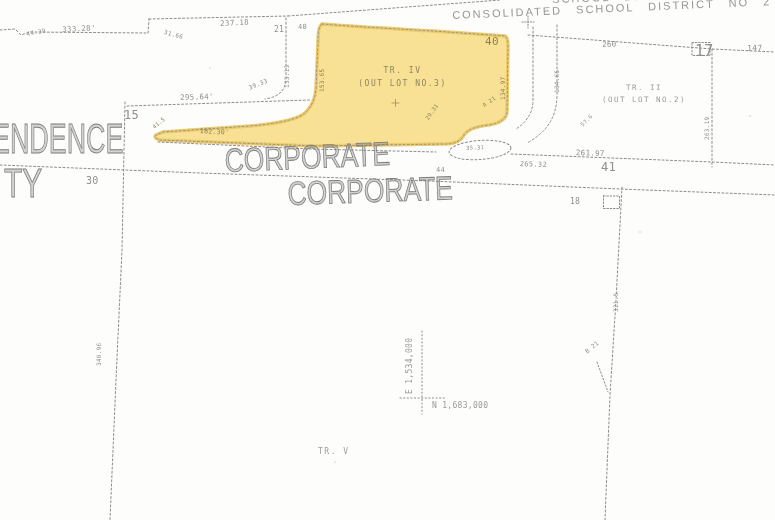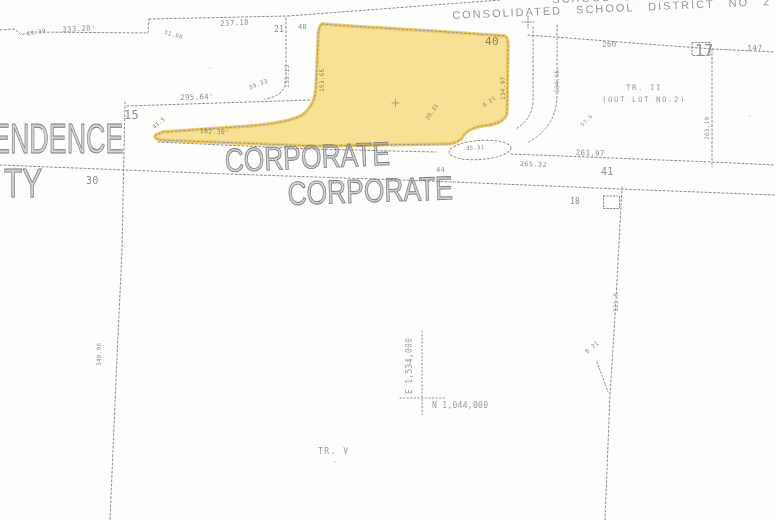--- a/index.html
+++ b/index.html
@@ -86,43 +86,47 @@
   </svg>
 
   <div class="big" style="left:-8px;top:118px;font-size:42px;transform:scale(.64,1) ">ENDENCE</div>
   <div class="big" style="left:4px;top:163px;font-size:40px;transform:scale(.75,1)">TY</div>
   <div class="big" style="left:224px;top:144px;font-size:33px;transform:rotate(-2.5deg) scale(.8,1)">CORPORATE</div>
   <div class="big" style="left:287px;top:177px;font-size:33px;transform:rotate(-2deg) scale(.8,1)">CORPORATE</div>
 
   <div class="district" style="left:552px;top:-6px;transform:rotate(-2deg)">SCHOOL DISTRICT</div>
   <div class="district" style="left:452px;top:10px;transform:rotate(-2.5deg)">CONSOLIDATED SCHOOL DISTRICT NO 2</div>
 
+  <div class="tract" style="left:330px;top:64px;width:145px;font-size:8px;color:#8f8560">
+    <div>TR. IV</div>
+    <div>(OUT LOT NO.3)</div>
+  </div>
   <div class="tract" style="left:584px;top:82px;width:120px;font-size:7.5px;color:#9c9c9c;line-height:12px">
     <div>TR. II</div>
     <div>(OUT LOT NO.2)</div>
   </div>
   <span class="dim" style="left:318px;top:448px;font-size:8px;color:#9c9c9c;letter-spacing:1.5px">TR. V</span>
 
-  <span class="dim" style="left:432px;top:402px;font-size:8px;color:#9a9a9a">N 1,044,000</span>
+  <span class="dim" style="left:432px;top:402px;font-size:8px;color:#9a9a9a">N 1,683,000</span>
   <span class="dim" style="left:406px;top:394px;font-size:8px;color:#9a9a9a;transform:rotate(-90deg)">E 1,534,000</span>
 
   <span class="dim" style="left:26px;top:31px;font-size:6px;transform:rotate(-10deg)">44.39</span>
   <span class="dim" style="left:62px;top:26px;font-size:7.5px;transform:rotate(-3deg)">333.28'</span>
   <span class="dim" style="left:165px;top:29px;font-size:6px;transform:rotate(16deg)">31.66</span>
   <span class="dim" style="left:220px;top:20px;font-size:7.5px;transform:rotate(-3deg)">237.18</span>
   <span class="dim" style="left:274px;top:26px;font-size:8px">21</span>
   <span class="dim" style="left:298px;top:24px;font-size:7px">40</span>
   <span class="dim onyellow" style="left:485px;top:36px;font-size:11px">40</span>
   <span class="dim" style="left:86px;top:176px;font-size:10px">30</span>
   <span class="dim" style="left:124px;top:109px;font-size:12px">15</span>
   <span class="dim" style="left:695px;top:44px;font-size:15px">17</span>
   <span class="dim" style="left:747px;top:45px;font-size:8px;transform:rotate(-2deg)">147</span>
   <span class="dim" style="left:602px;top:41px;font-size:7.5px;transform:rotate(-2deg)">260</span>
   <span class="dim" style="left:570px;top:198px;font-size:8px">18</span>
-  <span class="dim" style="left:601px;top:167px;font-size:10px">41</span>
+  <span class="dim" style="left:601px;top:161px;font-size:12px">41</span>
   <span class="dim" style="left:436px;top:167px;font-size:7px">44</span>
   <span class="dim" style="left:180px;top:94px;font-size:7.5px;transform:rotate(-2deg)">295.64'</span>
   <span class="dim" style="left:248px;top:85px;font-size:6px;transform:rotate(-22deg)">39.33</span>
   <span class="dim onyellow" style="left:200px;top:128px;font-size:6.5px;transform:rotate(3deg)">182.30'</span>
   <span class="dim onyellow" style="left:152px;top:126px;font-size:5.5px;transform:rotate(-40deg)">41.5</span>
   <span class="dim onyellow" style="left:425px;top:118px;font-size:5.5px;transform:rotate(-55deg)">29.31</span>
   <span class="dim onyellow" style="left:482px;top:104px;font-size:5.5px;transform:rotate(-35deg)">A 21</span>
   <span class="dim" style="left:584px;top:350px;font-size:6px;transform:rotate(-40deg)">B 21</span>
   <span class="dim" style="left:466px;top:146px;font-size:5.5px;transform:rotate(-3deg)">35.31</span>
   <span class="dim" style="left:580px;top:124px;font-size:5.5px;transform:rotate(-45deg)">57.6</span>

